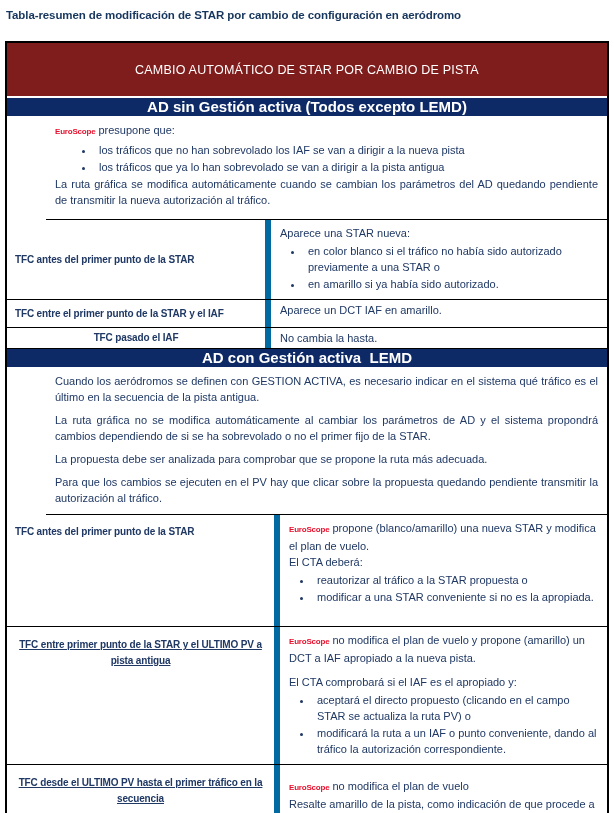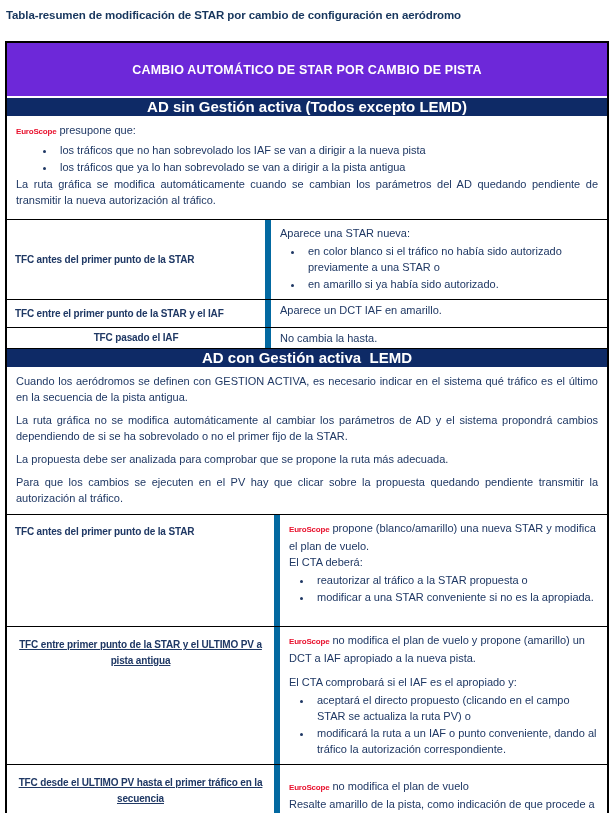--- a/index.html
+++ b/index.html
@@ -10,32 +10,32 @@
     -webkit-font-smoothing:antialiased;
   }
   .doc-title{
     font-size:11.5px;font-weight:bold;color:#17365d;
     padding:9px 6px 20px 6px;letter-spacing:-0.1px;
   }
   .tbl{
     margin:0 5px;border:2px solid #000;background:#fff;
   }
   .hdr{
-    background:#6d28d9;color:#ffffff;
+    background:#7f1d1d;color:#ffffff;
     height:53px;display:flex;align-items:center;justify-content:center;
-    font-size:12.5px;font-weight:bold;letter-spacing:0.2px;
+    font-size:12.5px;font-weight:normal;letter-spacing:0.2px;
     border-bottom:2px solid #ffffff;
   }
   .band{
     background:#0e2a66;color:#ffffff;text-align:center;
     font-size:15px;font-weight:bold;
     padding:2px 0 3px 0;line-height:13px;
     white-space:pre;
   }
-  .cell-pad{padding:6px 9px 8px 9px;font-size:11px;line-height:16px;}
+  .cell-pad{padding:6px 9px 8px 9px;font-size:11px;line-height:16px;margin-left:39px;}
   .intro{min-height:104px;box-sizing:border-box;border-bottom:1px solid #000;}
   .es{
     color:#e8112d;font-weight:bold;font-size:8px;letter-spacing:-0.2px;
     margin-right:3px;
   }
   .just{text-align:justify;}
   p{margin:0;}
   ul.bl{margin:2px 0 0 0;padding-left:40px;list-style:disc;}
   ul.bl li{margin:0 0 1px 0;padding-left:4px;line-height:16px;}
   ul.bl.sm{padding-left:24px;}

